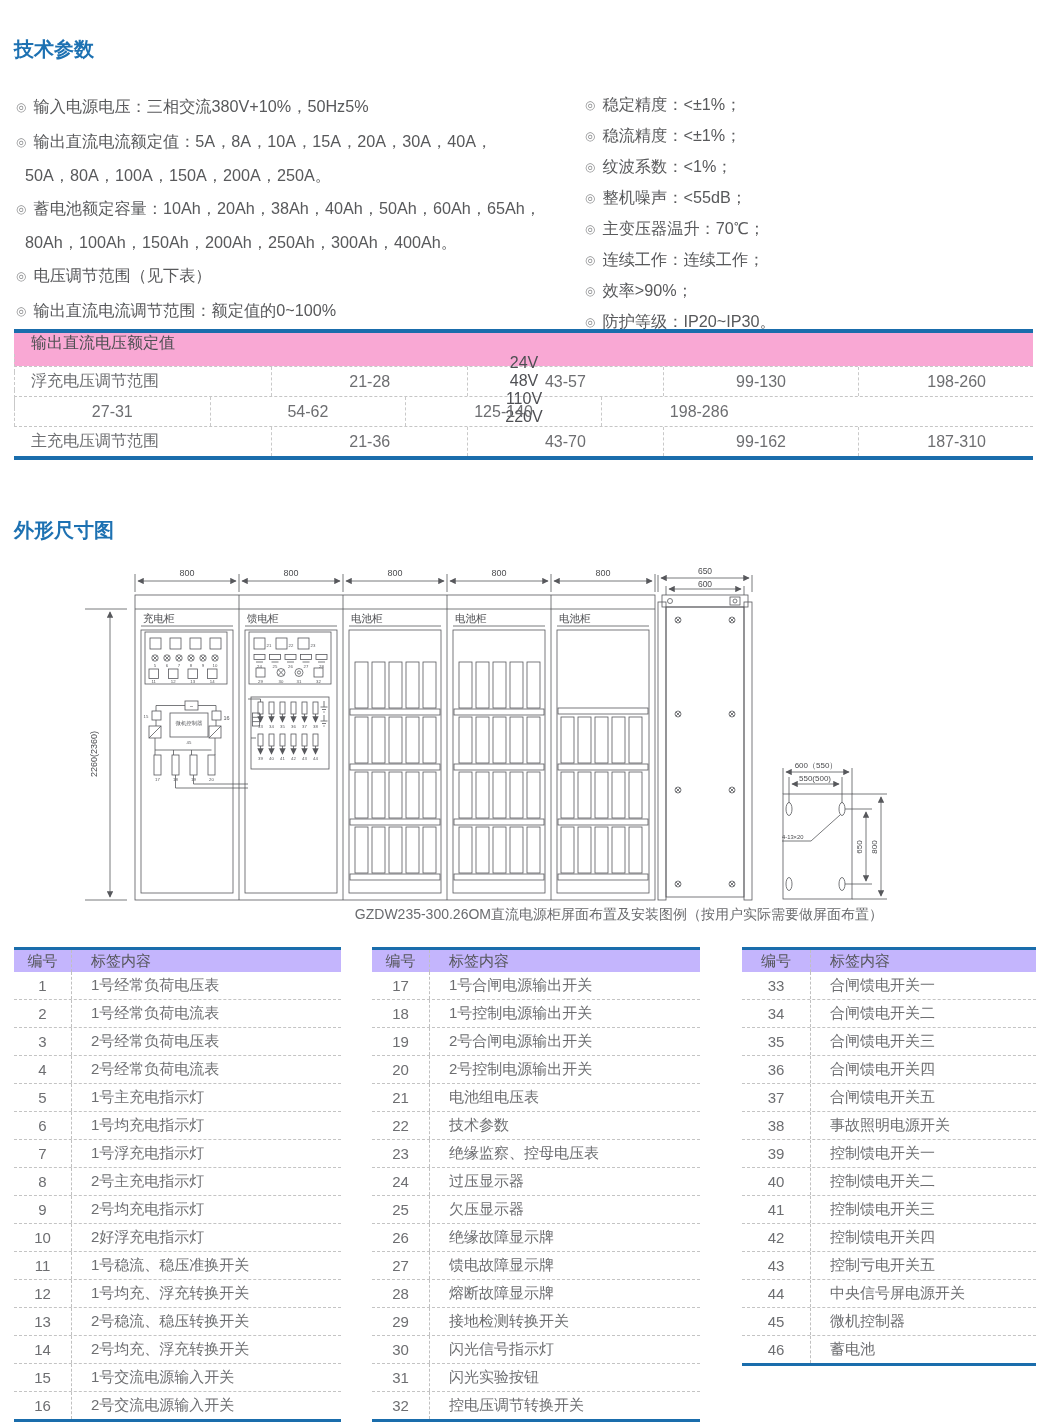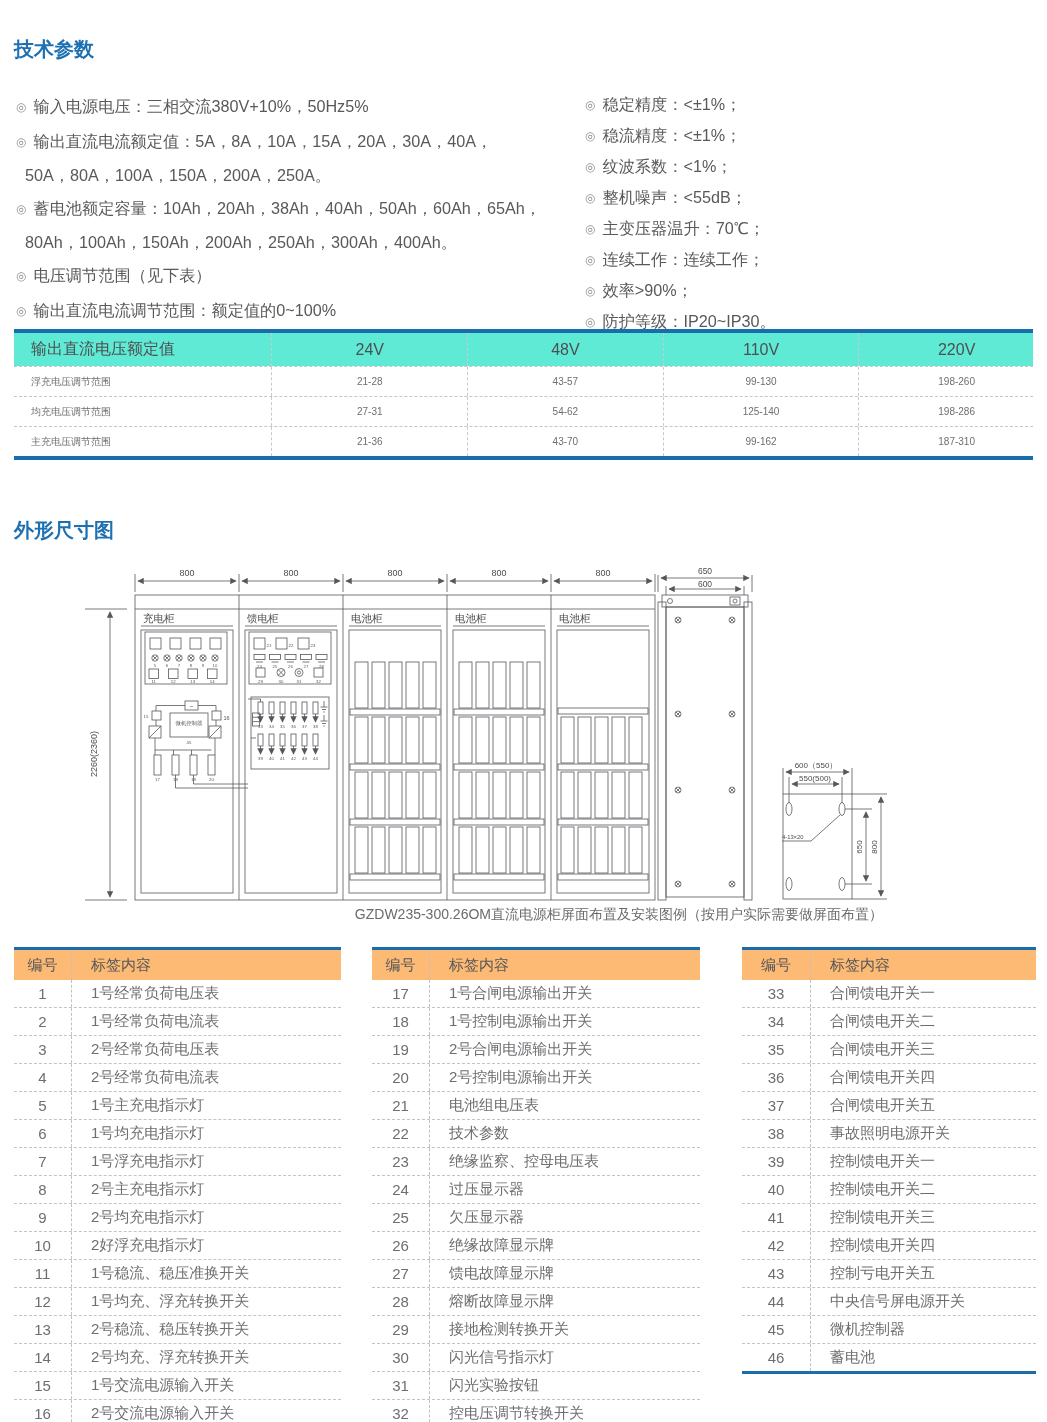--- a/index.html
+++ b/index.html
@@ -8,37 +8,37 @@
   #tech-title{left:14px;top:36px;}
   #dim-title{left:14px;top:517px;}
   .blist{position:absolute;top:90px;font-size:16.2px;color:#58595b;}
   #list-left{left:16px;width:588px;line-height:32.6px;}
   #list-right{left:585px;width:432px;line-height:29px;}
   .bitem{white-space:pre-wrap;}
   .bullet{color:#8b8c8e;font-size:12px;margin-right:7px;position:relative;top:-1px;}
   
   #vtable{position:absolute;left:14px;top:329px;width:1019px;border-top:4px solid #1a6dac;border-bottom:4px solid #1a6dac;}
   .vrow{display:flex;height:29px;align-items:center;}
-  .vrow.vhead{height:33px;background:#5eead4;font-size:16px;color:#4e4f53;}
+  .vrow.vhead{height:33px;background:#f9a8d4;font-size:16px;color:#4e4f53;flex-direction:column;}
   .vrow + .vrow{border-top:1px dashed #c6c6c6;}
-  .vc{flex:0 0 19.1%;text-align:center;font-size:10px;color:#6d6e71;border-left:1px dashed #c9c9c9;align-self:stretch;display:flex;align-items:center;justify-content:center;}
+  .vc{flex:0 0 19.1%;text-align:center;font-size:16px;color:#6d6e71;border-left:1px dashed #c9c9c9;align-self:stretch;display:flex;align-items:center;justify-content:center;}
   .vc.first{flex:0 0 23.6%;justify-content:flex-start;padding-left:17px;border-left:none;}
   .vhead .vc{color:#4e4f53;font-size:16px;}
   
   #diagram{position:absolute;left:85px;top:562px;}
   #caption{position:absolute;left:73px;top:906px;width:810px;text-align:right;font-size:14px;color:#6a6b6e;}
   .ln{fill:none;stroke:#57585c;stroke-width:0.8;}
   .dim{fill:none;stroke:#57585c;stroke-width:0.8;}
   .dtxt{fill:#4c4d50;}
   
   .ltable{position:absolute;top:947px;border-top:3px solid #1a6dac;border-bottom:3px solid #1a6dac;font-size:15px;color:#6d6e71;}
   #lt0{left:14px;width:327px;}
   #lt1{left:372px;width:328px;}
   #lt2{left:742px;width:294px;}
-  .lhead{display:flex;height:30px;background:#fdba74;color:#55565a;align-items:stretch;}
+  .lhead{display:flex;height:22px;background:#c4b5fd;color:#55565a;align-items:stretch;}
   .lrow{display:flex;height:27px;align-items:stretch;}
   .lrow + .lrow{border-top:1px dashed #c4c4c4;}
   .lno{flex:0 0 57px;border-right:1px dashed #c0c0c0;display:flex;align-items:center;justify-content:center;}
   #lt2 .lno{flex:0 0 68px;}
   .llab{display:flex;align-items:center;padding-left:19px;}
 </style>
 </head>
 <body>
 
 <div class="section-title" id="tech-title">技术参数</div>
@@ -72,21 +72,20 @@
       <div class="vc">220V</div>
     </div>
     <div class="vrow">
       <div class="vc first">浮充电压调节范围</div>
       <div class="vc">21-28</div>
       <div class="vc">43-57</div>
       <div class="vc">99-130</div>
       <div class="vc">198-260</div>
     </div>
     <div class="vrow">
-      <div class="vc first">均充电压调节范围</div>
       <div class="vc">27-31</div>
       <div class="vc">54-62</div>
       <div class="vc">125-140</div>
       <div class="vc">198-286</div>
     </div>
     <div class="vrow">
       <div class="vc first">主充电压调节范围</div>
       <div class="vc">21-36</div>
       <div class="vc">43-70</div>
       <div class="vc">99-162</div>

